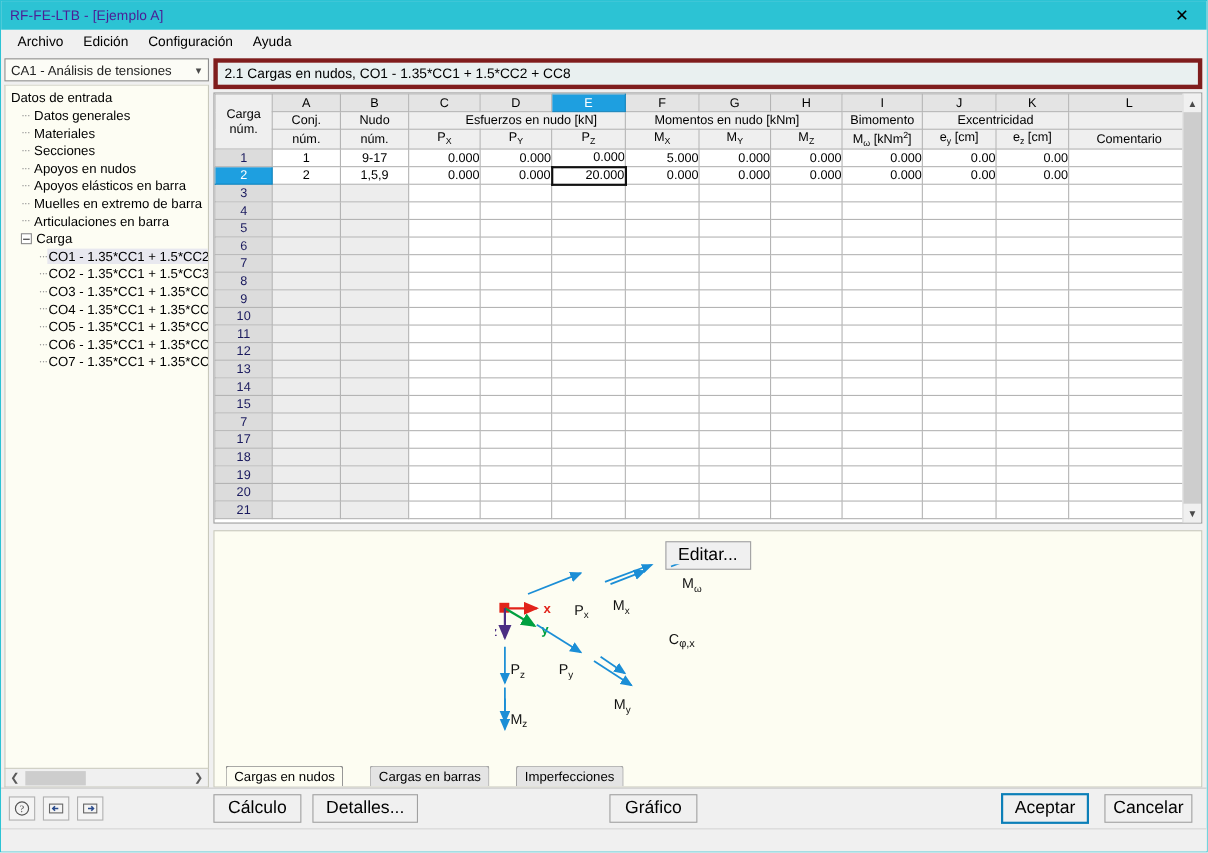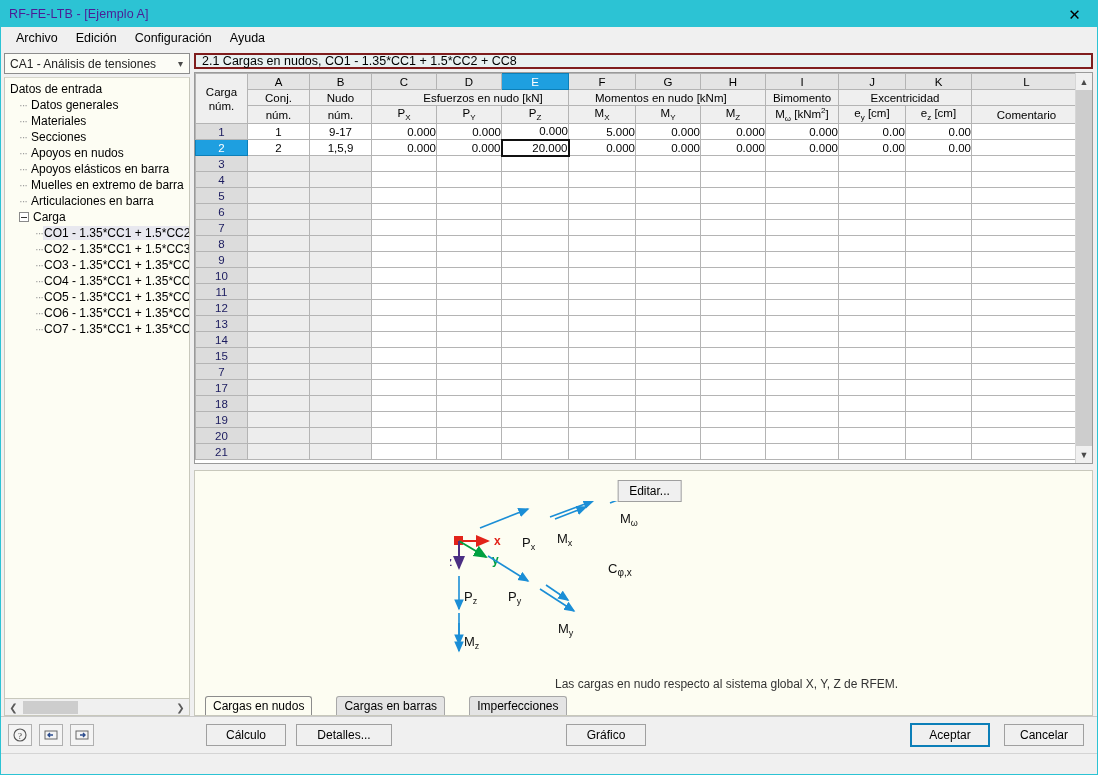--- a/index.html
+++ b/index.html
@@ -154,23 +154,23 @@
   .hscroll .htrack { flex: 1; }
 
   
   .rightpanel {
     flex: 1;
     display: flex; flex-direction: column;
     padding: 4px 4px 0 1px;
     min-width: 0;
   }
   .secheader {
-    height: 16px;
+    height: 28px;
     background: #e9f0f0;
-    border: 2px solid #7f1d1d;
+    border: 4px solid #7f1d1d;
     display: flex; align-items: center;
     padding-left: 6px;
     font-size: 12.5px;
     color: #000;
   }
 
   
   .tablewrap {
     flex: 0 0 392px;
     display: flex;
@@ -276,27 +276,26 @@
     overflow: hidden;
   }
   .gbtns {
     position: absolute; left: 50%; top: 9px;
     transform: translateX(-50%);
     display: flex; gap: 8px;
   }
   .btn {
     background: #f0f0f0;
     border: 1px solid #a0a0a0;
-    font-size: 12px;
+    font-size: 16px;
     padding: 3px 11px;
     color: #000;
     min-height: 21px;
     display: inline-flex; align-items: center; justify-content: center;
     font-family: "Liberation Sans", sans-serif;
-    margin-left: 12px;
   }
   .gcaption {
     position: absolute;
     left: 360px; bottom: 24px;
     font-size: 12px; color: #333;
   }
   .diagram { position: absolute; left: 255px; top: 30px; }
 
   
   .tabs {
@@ -904,21 +903,20 @@
           <text x="108" y="132" font-size="13" fill="#111" font-family="Liberation Sans, sans-serif">M<tspan font-size="9" dy="3">y</tspan></text>
 
           <line x1="9" y1="75" x2="9" y2="108" stroke="#1b8ed6" stroke-width="1.6" marker-end="url(#ab)"></line>
           <text x="14" y="100" font-size="13" fill="#111" font-family="Liberation Sans, sans-serif">P<tspan font-size="9" dy="3">z</tspan></text>
 
           <line x1="9" y1="112" x2="9" y2="150" stroke="#1b8ed6" stroke-width="1.6" marker-end="url(#ab)"></line>
           <line x1="9" y1="122" x2="9" y2="143" stroke="#1b8ed6" stroke-width="1.6" marker-end="url(#ab)"></line>
           <text x="14" y="145" font-size="13" fill="#111" font-family="Liberation Sans, sans-serif">M<tspan font-size="9" dy="3">z</tspan></text>
         </svg>
 
-        <div class="gcaption">Las cargas en nudo respecto al sistema global X, Y, Z de RFEM.</div>
 
         <div class="tabs" style="position:absolute; left:4px; bottom:0;" id="tabs">
             <div class="tab active">Cargas en nudos</div>
             <div class="tab">Cargas en barras</div>
             <div class="tab">Imperfecciones</div>
           </div>
       </div>
 
     </div>
   </div>

